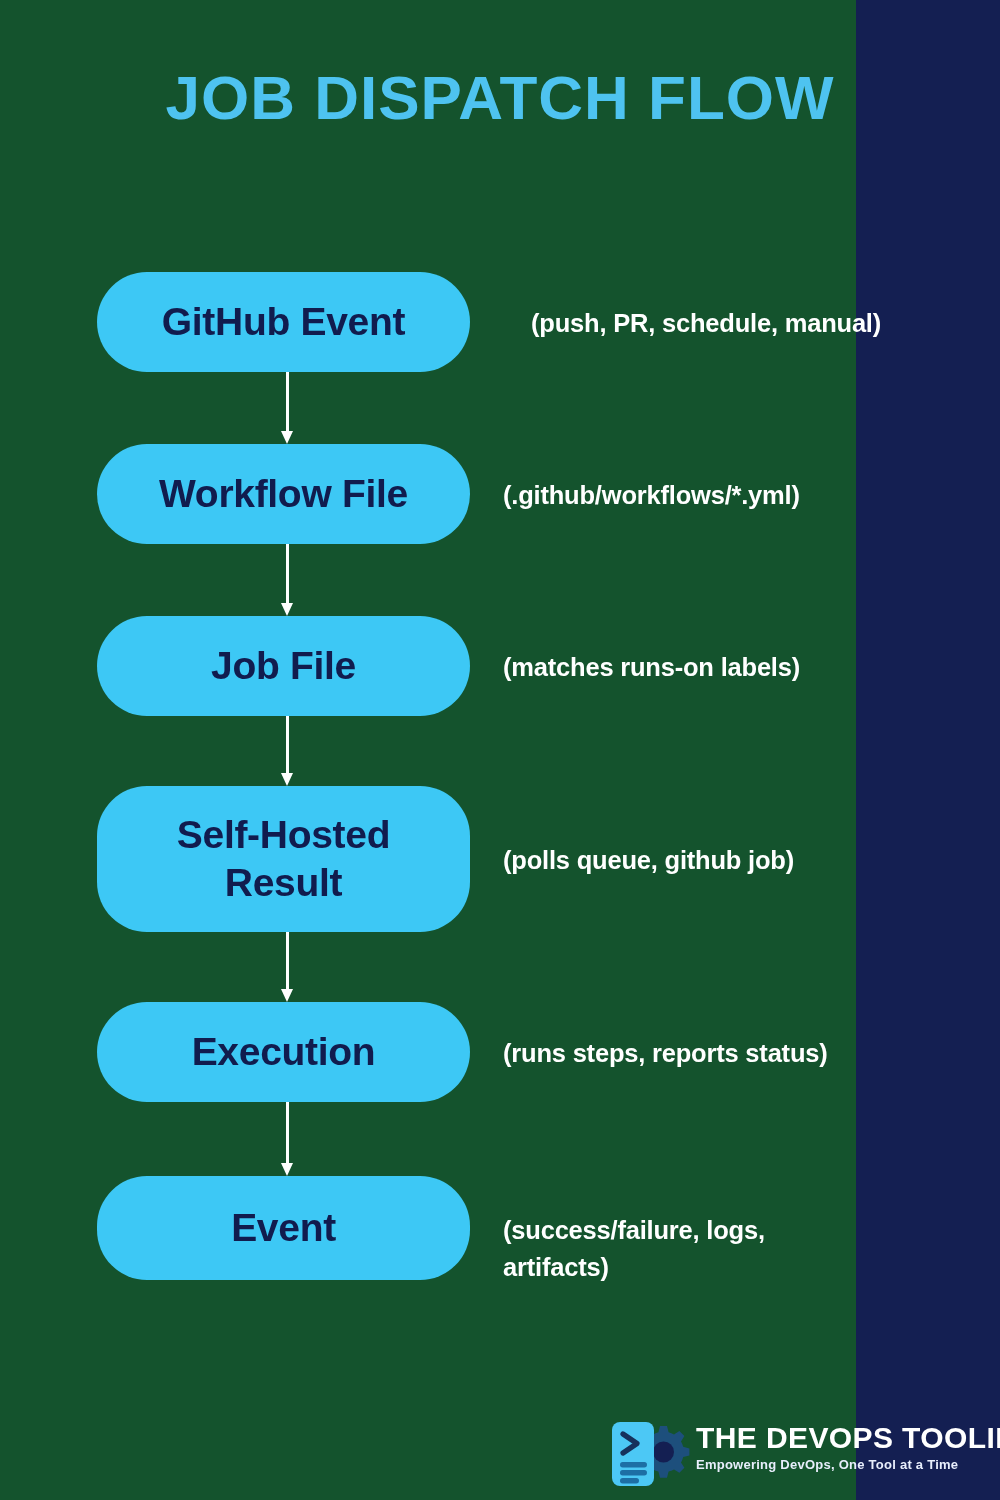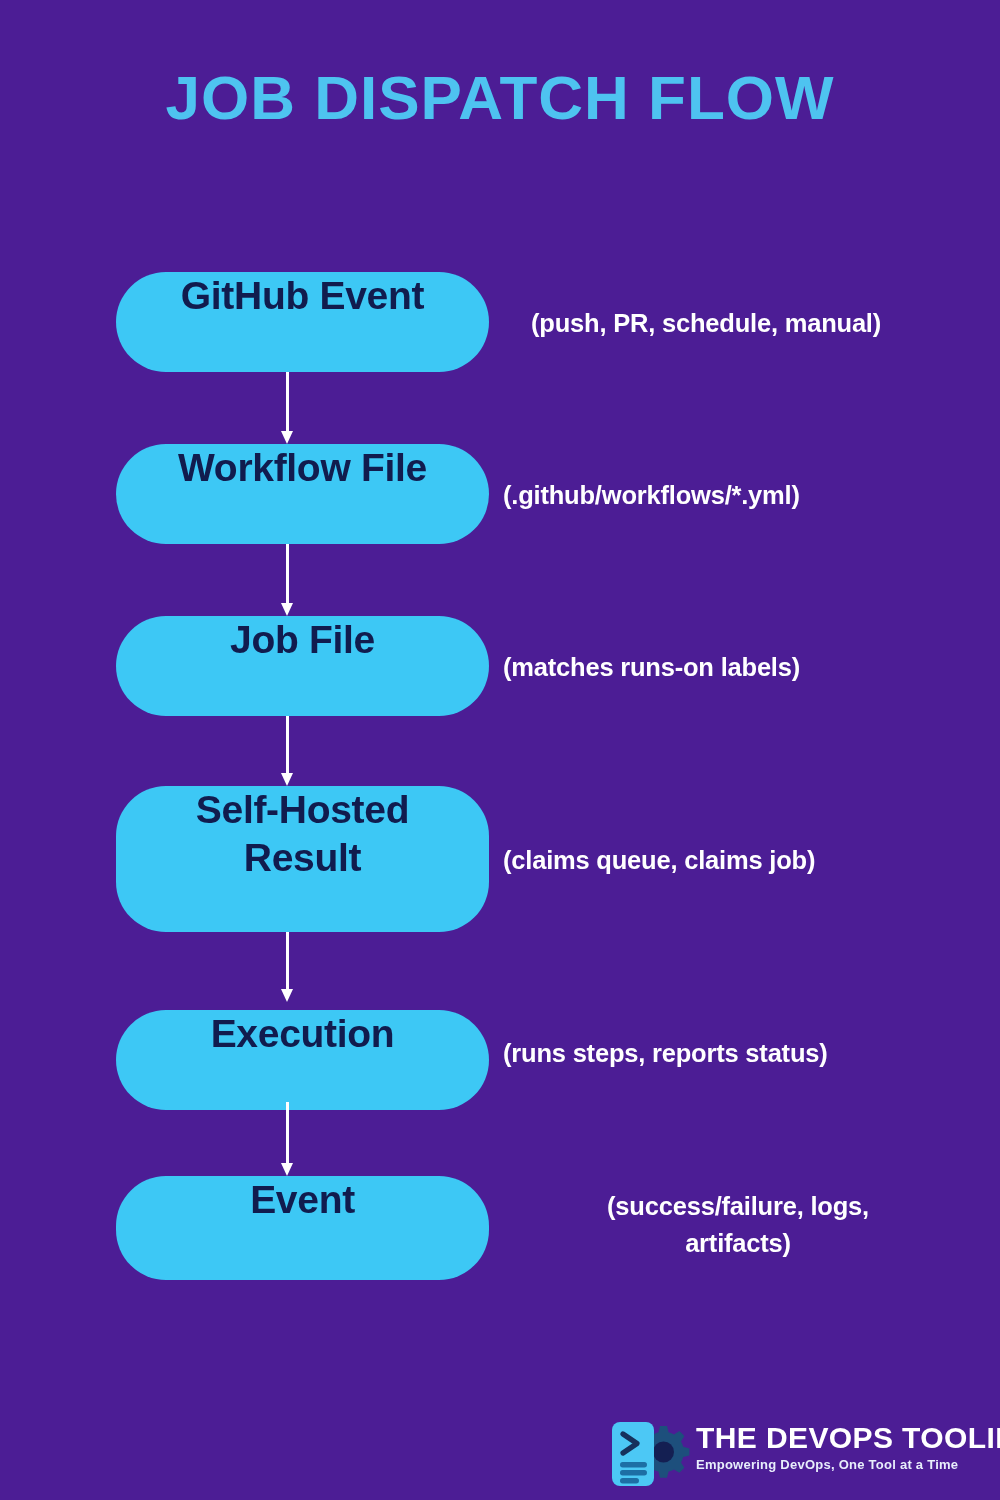--- a/index.html
+++ b/index.html
@@ -7,23 +7,23 @@
   html, body {
     width:1000px;
     height:1500px;
     background:#141f52;
     font-family:"Liberation Sans", sans-serif;
     overflow:hidden;
   }
 
   .poster {
     position:relative;
-    width:1000px;
+    width:856px;
     height:1500px;
-    background:#4c1d95;
+    background:#14532d;
   }
 
   
   .title {
     position:absolute;
     top:62px;
     left:0;
     width:1000px;
     text-align:center;
     font-size:62px;
@@ -41,25 +41,26 @@
     width:1000px;
   }
 
   .flow-row {
     position:relative;
     width:1000px;
   }
 
   .node {
     position:absolute;
-    left:116px;
+    left:97px;
     width:373px;
     background:#3dc8f5;
     border-radius:50px;
     display:flex;
+    align-items:center;
     justify-content:center;
     text-align:center;
   }
 
   .node-label {
     color:#111c4e;
     font-weight:bold;
     font-size:39px;
     line-height:1.22;
     letter-spacing:-0.3px;
@@ -181,43 +182,43 @@
         <div class="shaft" style="height:58px;"></div>
         <div class="head"></div>
       </div>
     </div>
 
     <div class="flow-row">
       <div class="node" style="top:514px; height:146px;">
         <span class="node-label">Self-Hosted
 Result</span>
       </div>
-      <div class="annotation" style="top:570px;">(claims queue, claims job)</div>
+      <div class="annotation" style="top:570px;">(polls queue, github job)</div>
       <div class="connector" style="top:660px; height:70px;">
         <div class="shaft" style="height:58px;"></div>
         <div class="head"></div>
       </div>
     </div>
 
     <div class="flow-row">
-      <div class="node" style="top:730px; height:100px;margin-top:8px;">
+      <div class="node" style="top:730px; height:100px;">
         <span class="node-label">Execution</span>
       </div>
       <div class="annotation" style="top:763px;">(runs steps, reports status)</div>
       <div class="connector" style="top:830px; height:74px;">
         <div class="shaft" style="height:62px;"></div>
         <div class="head"></div>
       </div>
     </div>
 
     <div class="flow-row">
       <div class="node" style="top:904px; height:104px;">
         <span class="node-label">Event</span>
       </div>
-      <div class="annotation" style="top:916px;text-align:center;">(success/failure, logs,
+      <div class="annotation" style="top:940px;">(success/failure, logs,
 artifacts)</div>
     </div>
 
   </div>
 
   <div class="logo">
 
     <svg class="logo-mark" viewBox="0 0 86 68">
 
       <g fill="#1d4f7c">

